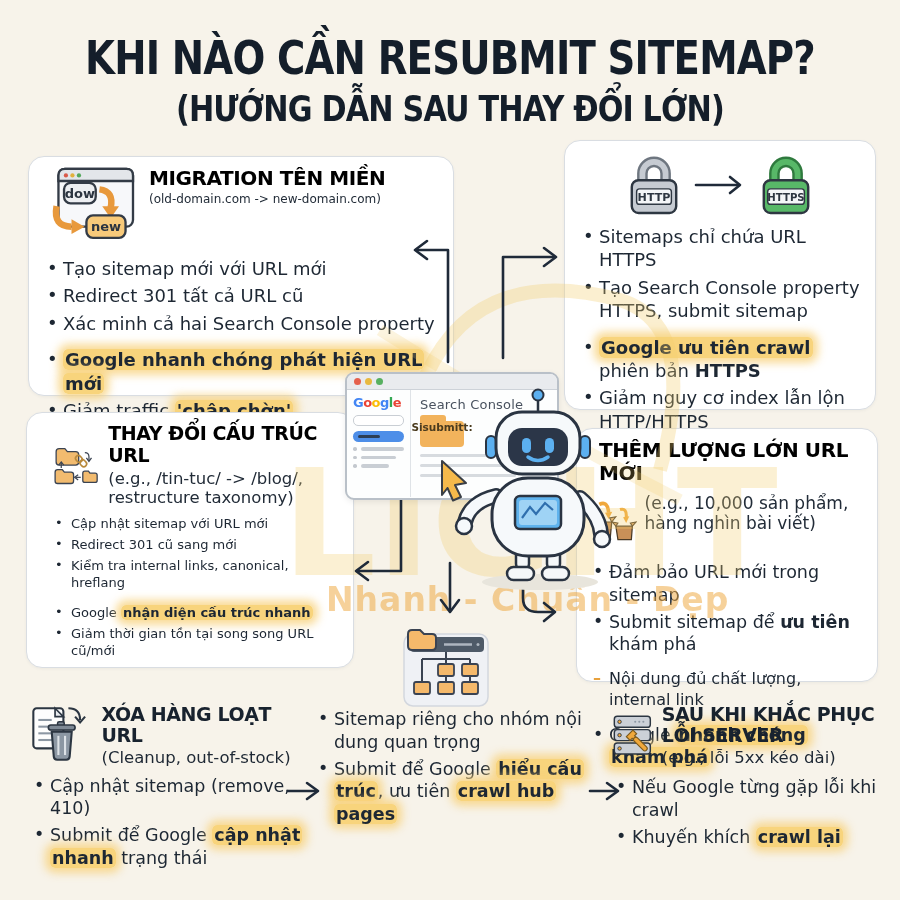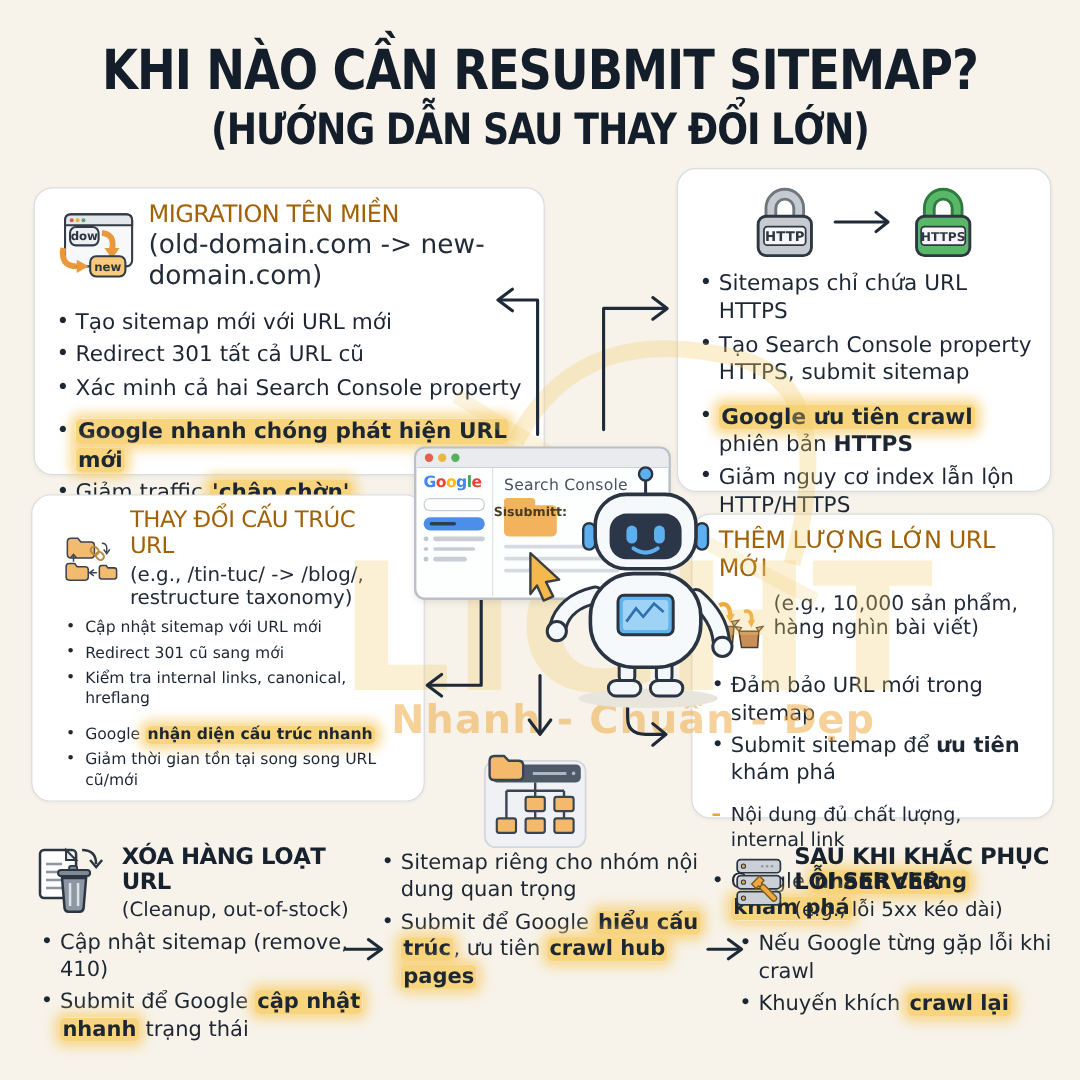--- a/index.html
+++ b/index.html
@@ -18,22 +18,22 @@
   
   .card{position:absolute;background:#FFFFFF;border:1.6px solid #D9DDE2;
     border-radius:16px;box-sizing:border-box;z-index:2;
     box-shadow:0 1px 3px rgba(70,80,100,.06)}
   #card-migration{left:28px;top:156px;width:426px;height:240px;padding:10px 14px}
   #card-https{left:564px;top:140px;width:312px;height:270px;padding:8px 14px}
   #card-structure{left:26px;top:412px;width:328px;height:256px;padding:10px 24px}
   #card-bulk{left:576px;top:428px;width:302px;height:254px;padding:10px 12px}
 
   .sec-head{display:flex;gap:8px;align-items:flex-start}
-  .sec-title{font-weight:400;font-size:20px;letter-spacing:-.4px;color:#a16207;line-height:1.15}
-  .sec-sub{font-size:22px;color:#222C38;margin-top:2px;line-height:1.2}
+  .sec-title{font-weight:700;font-size:20px;letter-spacing:-.4px;color:#000000;line-height:1.15}
+  .sec-sub{font-size:12px;color:#222C38;margin-top:2px;line-height:1.2}
 
   
   .bl{list-style:none;margin:8px 0 0;padding:0;font-size:18px;line-height:1.3}
   .bl li{position:relative;padding-left:20px;margin-top:4px}
   .bl li::before{content:"•";position:absolute;left:4px;top:-1px;color:#1D2733}
   .bl li.gap{margin-top:13px}
   .bl li.dash{font-size:16px}
   .bl li.dash::before{content:"–";color:#E8A13C;font-weight:700}
   .hl{font-weight:700;background:#F8D47C;border-radius:5px;padding:0 2px;
       box-shadow:0 0 9px 5px rgba(247,210,125,.8);

